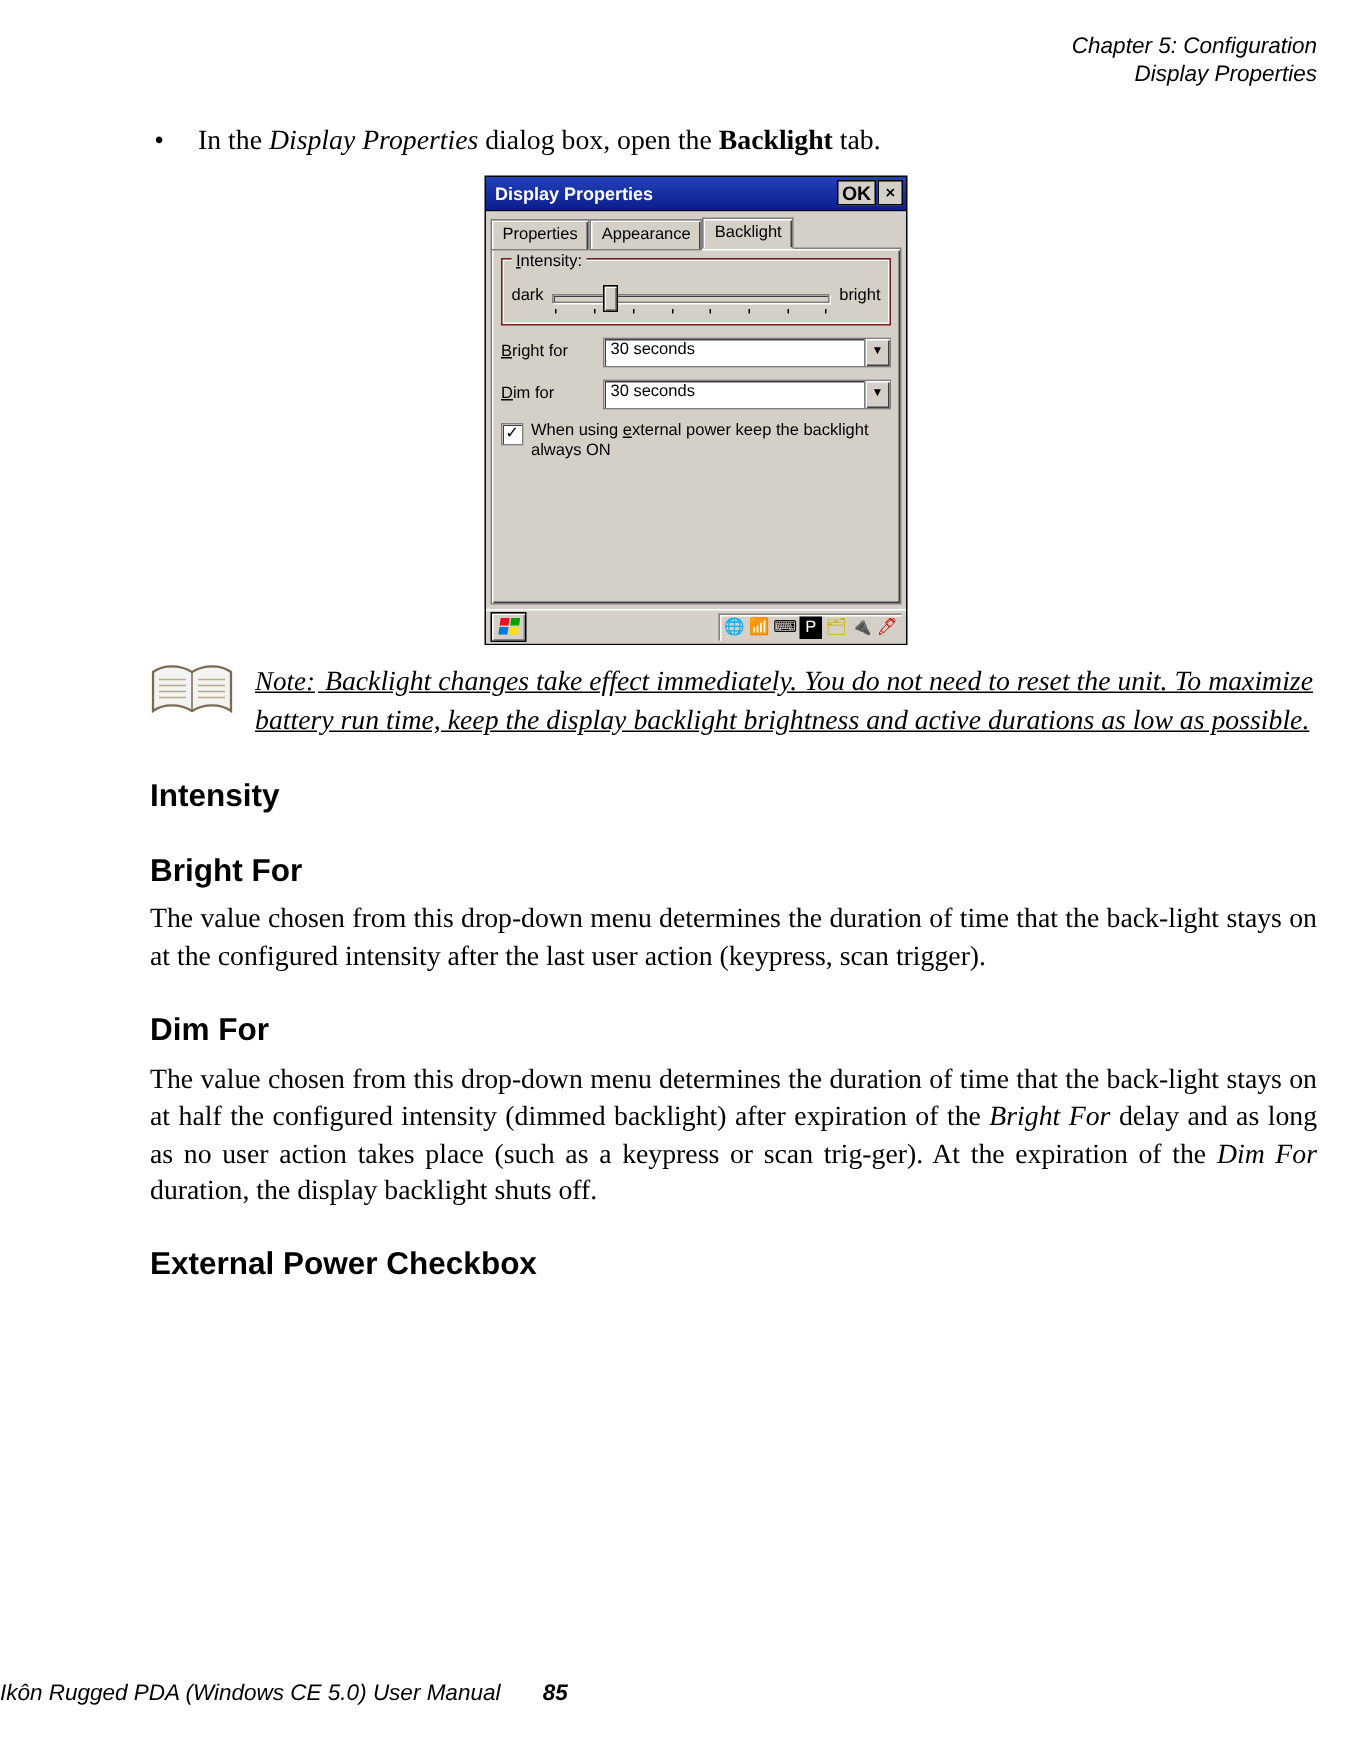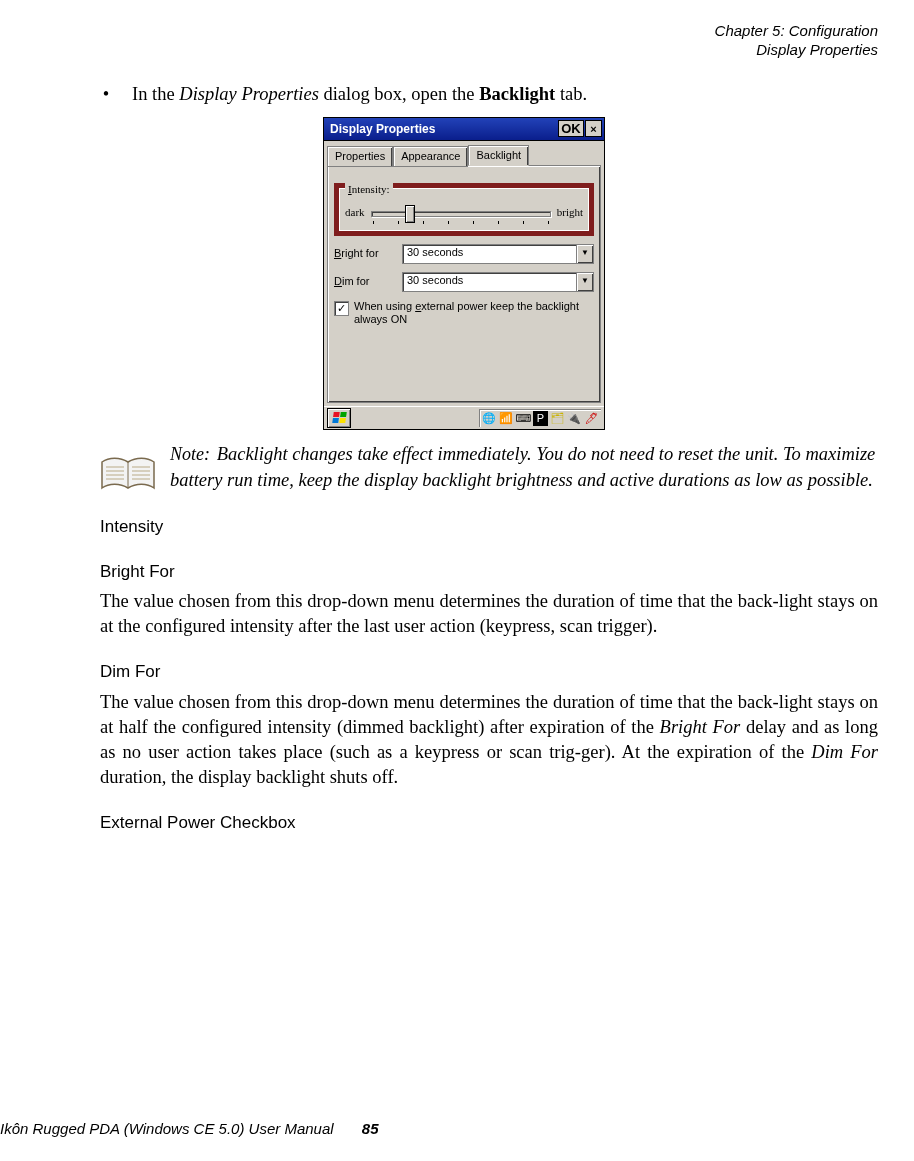--- a/index.html
+++ b/index.html
@@ -103,26 +103,25 @@
     font-weight: normal;
   }
   .tabpanel {
     border: 1px solid #808080;
     box-shadow: inset 1px 1px 0 #fff, inset -1px -1px 0 #404040;
     padding: 6px 6px 4px 6px;
     height: 238px;
     box-sizing: border-box;
   }
   .groupbox {
-    border: 5px solid #7f1d1d;
+    border: 1px solid #7f1d1d;
     box-shadow: inset 0 0 0 1px #fff;
     padding: 8px 6px 6px 6px;
-    margin-top: 11px;
+    margin-top: 0;
     position: relative;
-    font-family: Liberation Serif, serif;
   }
   .group-label {
     position: relative;
     top: -14px;
     background: #d4d0c8;
     padding: 0 3px;
     font-size: 11px;
   }
   .group-label u { text-decoration: underline; }
   .slider-row {
@@ -251,39 +250,40 @@
   .tray-icon {
     width:15px; height:15px;
     display:flex;align-items:center;justify-content:center;
     font-size:11px;
   }
   
   .note-row {
     display:flex;
     gap:14px;
     margin-top: 6px;
-    align-items: flex-end;
+    align-items: flex-start;
+    text-decoration: underline;
   }
   .note-icon svg { display:block; }
   .note-label {
     font-style: italic;
     font-family: "Times New Roman", Times, serif;
     font-size: 18px;
     padding-right: 2px;
   }
   .note-text {
     font-style: italic;
     font-size: 18.5px;
     line-height: 1.4;
   }
   
   h4.sub {
     font-family: Verdana, Arial, sans-serif;
-    font-weight: normal;
-    font-size: 17px;
+    font-weight: bold;
+    font-size: 21px;
     margin: 22px 0 6px 0;
   }
   p.body {
     margin: 4px 0 0 0;
     text-align: justify;
   }
   .page-footer {
     position: absolute;
     bottom: 24px;
     left: 0; right: 36px;

